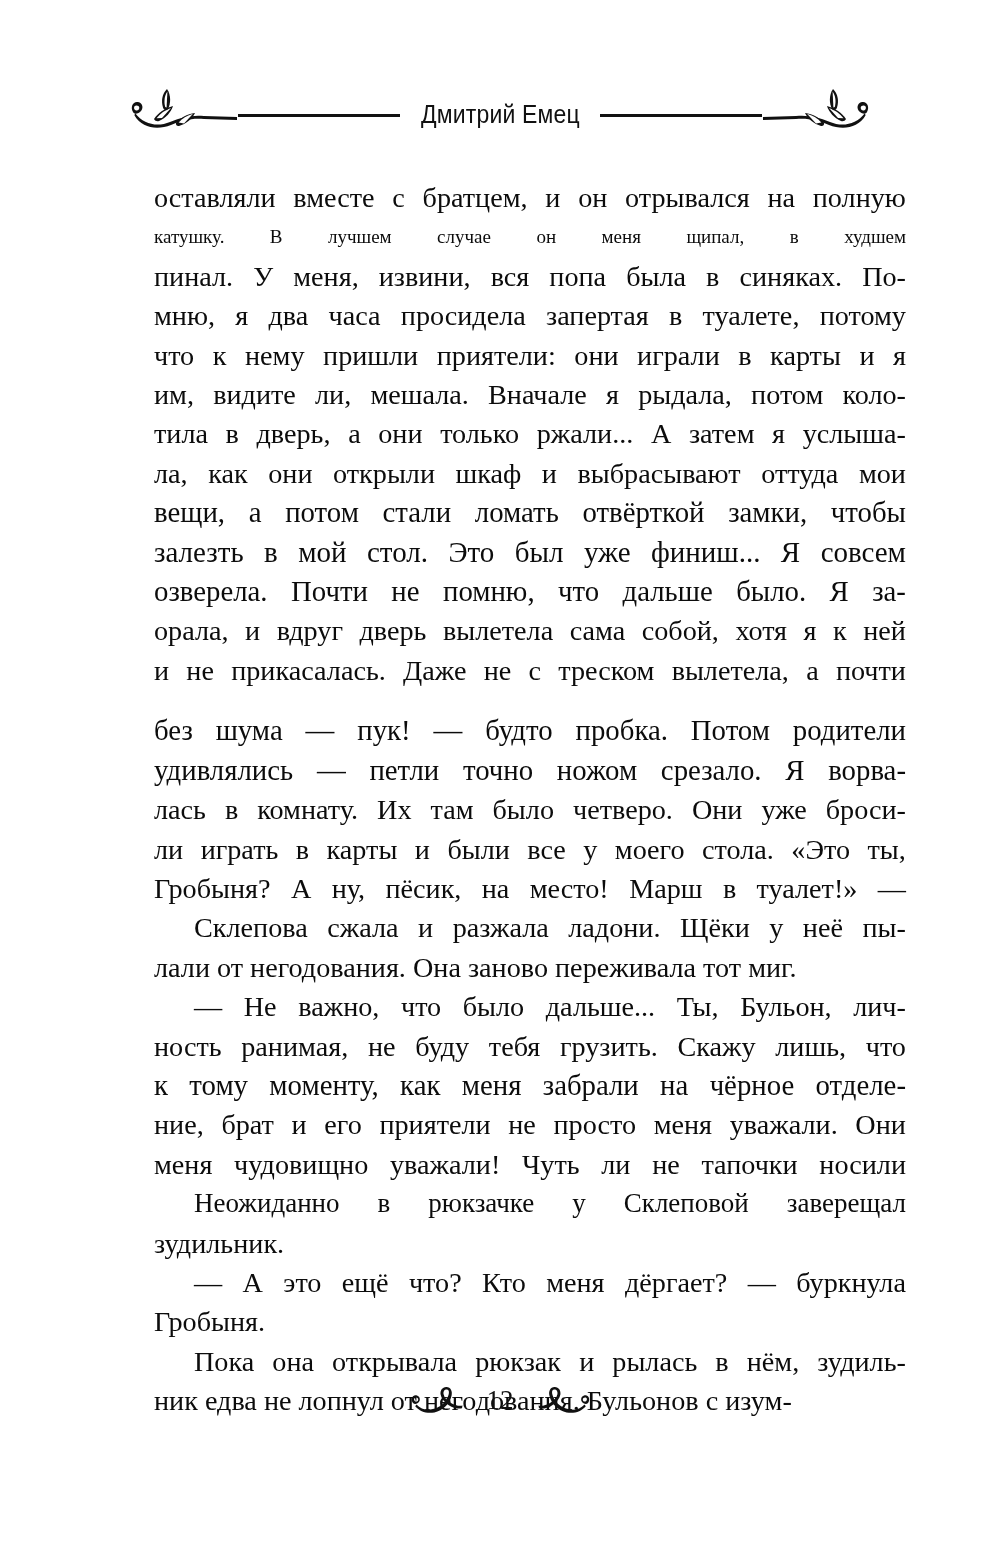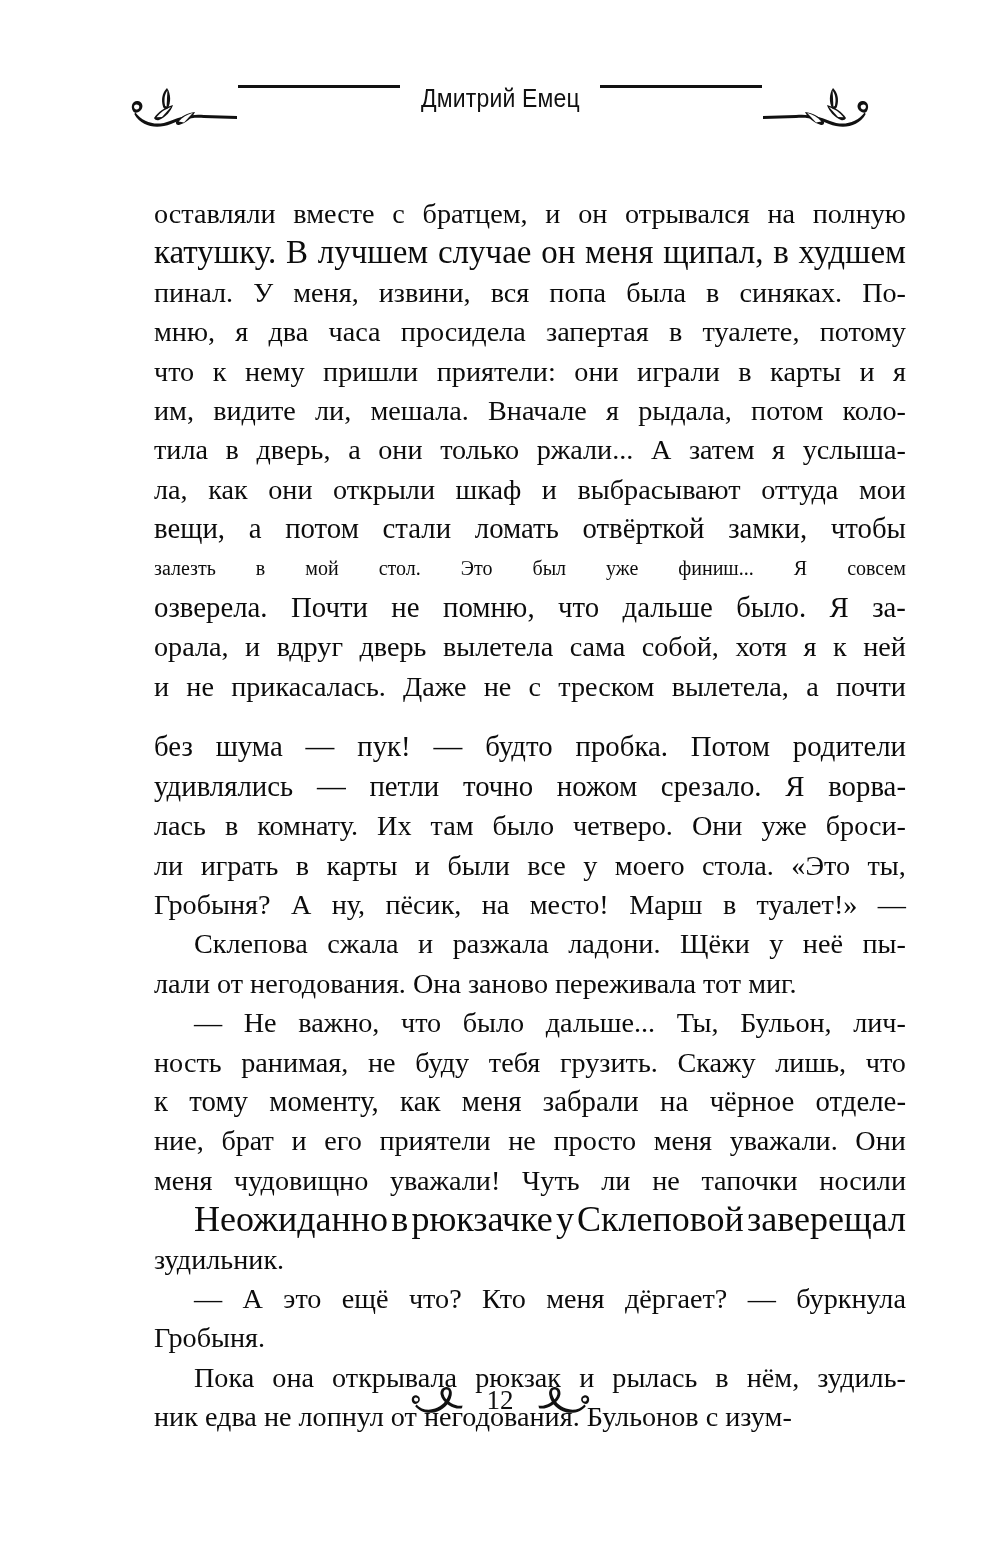--- a/index.html
+++ b/index.html
@@ -19,21 +19,21 @@
   }
 
   
   .header {
     position: absolute;
     left: 130px;
     top: 84px;
     width: 740px;
     height: 60px;
     display: flex;
-    align-items: flex-start;
+    align-items: center;
     justify-content: center;
   }
 
   .header-orn {
     flex: 0 0 auto;
     width: 108px;
     height: 58px;
     display: block;
   }
 
@@ -57,21 +57,21 @@
     letter-spacing: 0.2px;
     padding: 0 14px;
     white-space: nowrap;
     transform: scaleX(0.92);
   }
 
   
   .body-col {
     position: absolute;
     left: 154px;
-    top: 194px;
+    top: 178px;
     width: 752px;
   }
 
   .para { margin: 0; }
 
   .ln {
     display: block;
     font-size: 28.2px;
     line-height: 39.4px;
     color: #0c0c0c;
@@ -155,29 +155,29 @@
         <path d="M46 38 C50 33, 57 29, 65 28 C62 34, 56 39, 49 41 C47 41.4, 45.6 40, 46 38 Z"></path>
         <path d="M48.6 37.6 C52.4 33.4, 57.8 30.2, 63 28.8 L54 38.6 Z" fill="#ffffff"></path>
       </g>
     </svg>
 
   </div>
 
   <div class="body-col">
       <div class="para">
         <div class="ln just"><span>оставляли</span><span>вместе</span><span>с</span><span>братцем,</span><span>и</span><span>он</span><span>отрывался</span><span>на</span><span>полную</span></div>
-        <div class="ln just" style="font-size: 33px;"><span>катушку.</span><span>В</span><span>лучшем</span><span>случае</span><span>он</span><span>меня</span><span>щипал,</span><span>в</span><span>худшем</span></div>
+        <div class="ln just" style="font-size: 19px;"><span>катушку.</span><span>В</span><span>лучшем</span><span>случае</span><span>он</span><span>меня</span><span>щипал,</span><span>в</span><span>худшем</span></div>
         <div class="ln just"><span>пинал.</span><span>У</span><span>меня,</span><span>извини,</span><span>вся</span><span>попа</span><span>была</span><span>в</span><span>синяках.</span><span>По-</span></div>
         <div class="ln just"><span>мню,</span><span>я</span><span>два</span><span>часа</span><span>просидела</span><span>запертая</span><span>в</span><span>туалете,</span><span>потому</span></div>
         <div class="ln just"><span>что</span><span>к</span><span>нему</span><span>пришли</span><span>приятели:</span><span>они</span><span>играли</span><span>в</span><span>карты</span><span>и</span><span>я</span></div>
         <div class="ln just"><span>им,</span><span>видите</span><span>ли,</span><span>мешала.</span><span>Вначале</span><span>я</span><span>рыдала,</span><span>потом</span><span>коло-</span></div>
         <div class="ln just"><span>тила</span><span>в</span><span>дверь,</span><span>а</span><span>они</span><span>только</span><span>ржали...</span><span>А</span><span>затем</span><span>я</span><span>услыша-</span></div>
         <div class="ln just"><span>ла,</span><span>как</span><span>они</span><span>открыли</span><span>шкаф</span><span>и</span><span>выбрасывают</span><span>оттуда</span><span>мои</span></div>
         <div class="ln just" style="font-size: 28.8px;"><span>вещи,</span><span>а</span><span>потом</span><span>стали</span><span>ломать</span><span>отвёрткой</span><span>замки,</span><span>чтобы</span></div>
-        <div class="ln just" style="font-size: 20px; align-items: flex-end;"><span>залезть</span><span>в</span><span>мой</span><span>стол.</span><span>Это</span><span>был</span><span>уже</span><span>финиш...</span><span>Я</span><span>совсем</span></div>
+        <div class="ln just" style="font-size: 29px; align-items: flex-end;"><span>залезть</span><span>в</span><span>мой</span><span>стол.</span><span>Это</span><span>был</span><span>уже</span><span>финиш...</span><span>Я</span><span>совсем</span></div>
         <div class="ln just" style="font-size: 28.8px;"><span>озверела.</span><span>Почти</span><span>не</span><span>помню,</span><span>что</span><span>дальше</span><span>было.</span><span>Я</span><span>за-</span></div>
         <div class="ln just"><span>орала,</span><span>и</span><span>вдруг</span><span>дверь</span><span>вылетела</span><span>сама</span><span>собой,</span><span>хотя</span><span>я</span><span>к</span><span>ней</span></div>
         <div class="ln just"><span>и</span><span>не</span><span>прикасалась.</span><span>Даже</span><span>не</span><span>с</span><span>треском</span><span>вылетела,</span><span>а</span><span>почти</span></div>
         <div class="ln just" style="font-size: 28.8px; margin-top: 21px;"><span>без</span><span>шума</span><span>—</span><span>пук!</span><span>—</span><span>будто</span><span>пробка.</span><span>Потом</span><span>родители</span></div>
         <div class="ln just" style="font-size: 28.8px;"><span>удивлялись</span><span>—</span><span>петли</span><span>точно</span><span>ножом</span><span>срезало.</span><span>Я</span><span>ворва-</span></div>
         <div class="ln just"><span>лась</span><span>в</span><span>комнату.</span><span>Их</span><span>там</span><span>было</span><span>четверо.</span><span>Они</span><span>уже</span><span>броси-</span></div>
         <div class="ln just"><span>ли</span><span>играть</span><span>в</span><span>карты</span><span>и</span><span>были</span><span>все</span><span>у</span><span>моего</span><span>стола.</span><span>«Это</span><span>ты,</span></div>
         <div class="ln just"><span>Гробыня?</span><span>А</span><span>ну,</span><span>пёсик,</span><span>на</span><span>место!</span><span>Марш</span><span>в</span><span>туалет!»</span><span>—</span></div>
       </div>
       <div class="para">
@@ -185,21 +185,21 @@
         <div class="ln last">лали от негодования. Она заново переживала тот миг.</div>
       </div>
       <div class="para">
         <div class="ln just indent"><span>—</span><span>Не</span><span>важно,</span><span>что</span><span>было</span><span>дальше...</span><span>Ты,</span><span>Бульон,</span><span>лич-</span></div>
         <div class="ln just"><span>ность</span><span>ранимая,</span><span>не</span><span>буду</span><span>тебя</span><span>грузить.</span><span>Скажу</span><span>лишь,</span><span>что</span></div>
         <div class="ln just" style="font-size: 28.8px;"><span>к</span><span>тому</span><span>моменту,</span><span>как</span><span>меня</span><span>забрали</span><span>на</span><span>чёрное</span><span>отделе-</span></div>
         <div class="ln just"><span>ние,</span><span>брат</span><span>и</span><span>его</span><span>приятели</span><span>не</span><span>просто</span><span>меня</span><span>уважали.</span><span>Они</span></div>
         <div class="ln just"><span>меня</span><span>чудовищно</span><span>уважали!</span><span>Чуть</span><span>ли</span><span>не</span><span>тапочки</span><span>носили</span></div>
       </div>
       <div class="para">
-        <div class="ln just indent" style="font-size: 36px;"><span>Неожиданно</span><span>в</span><span>рюкзачке</span><span>у</span><span>Склеповой</span><span>заверещал</span></div>
+        <div class="ln just indent" style="font-size: 27px;"><span>Неожиданно</span><span>в</span><span>рюкзачке</span><span>у</span><span>Склеповой</span><span>заверещал</span></div>
         <div class="ln last">зудильник.</div>
       </div>
       <div class="para">
         <div class="ln just indent"><span>—</span><span>А</span><span>это</span><span>ещё</span><span>что?</span><span>Кто</span><span>меня</span><span>дёргает?</span><span>—</span><span>буркнула</span></div>
         <div class="ln last">Гробыня.</div>
       </div>
       <div class="para">
         <div class="ln just indent"><span>Пока</span><span>она</span><span>открывала</span><span>рюкзак</span><span>и</span><span>рылась</span><span>в</span><span>нём,</span><span>зудиль-</span></div>
         <div class="ln last">ник едва не лопнул от негодования. Бульонов с изум-</div>
       </div>

